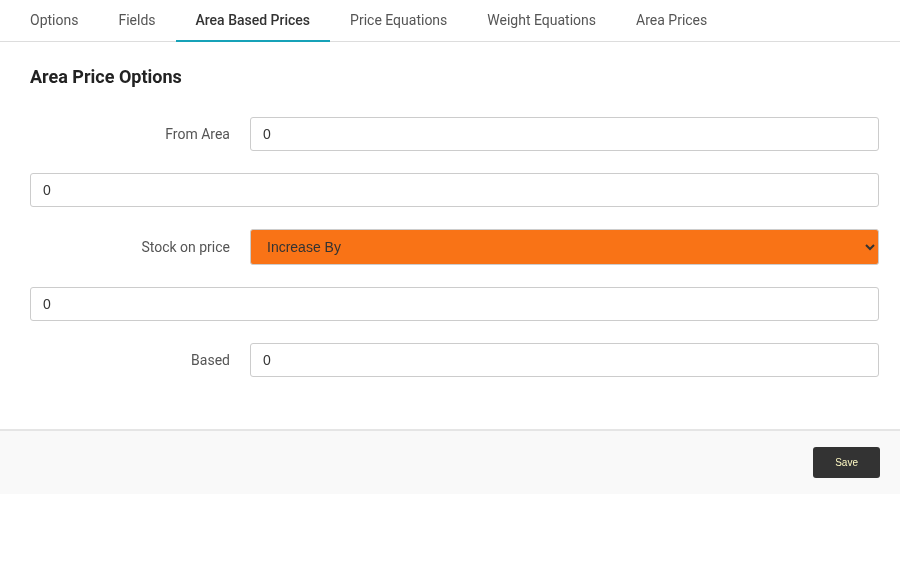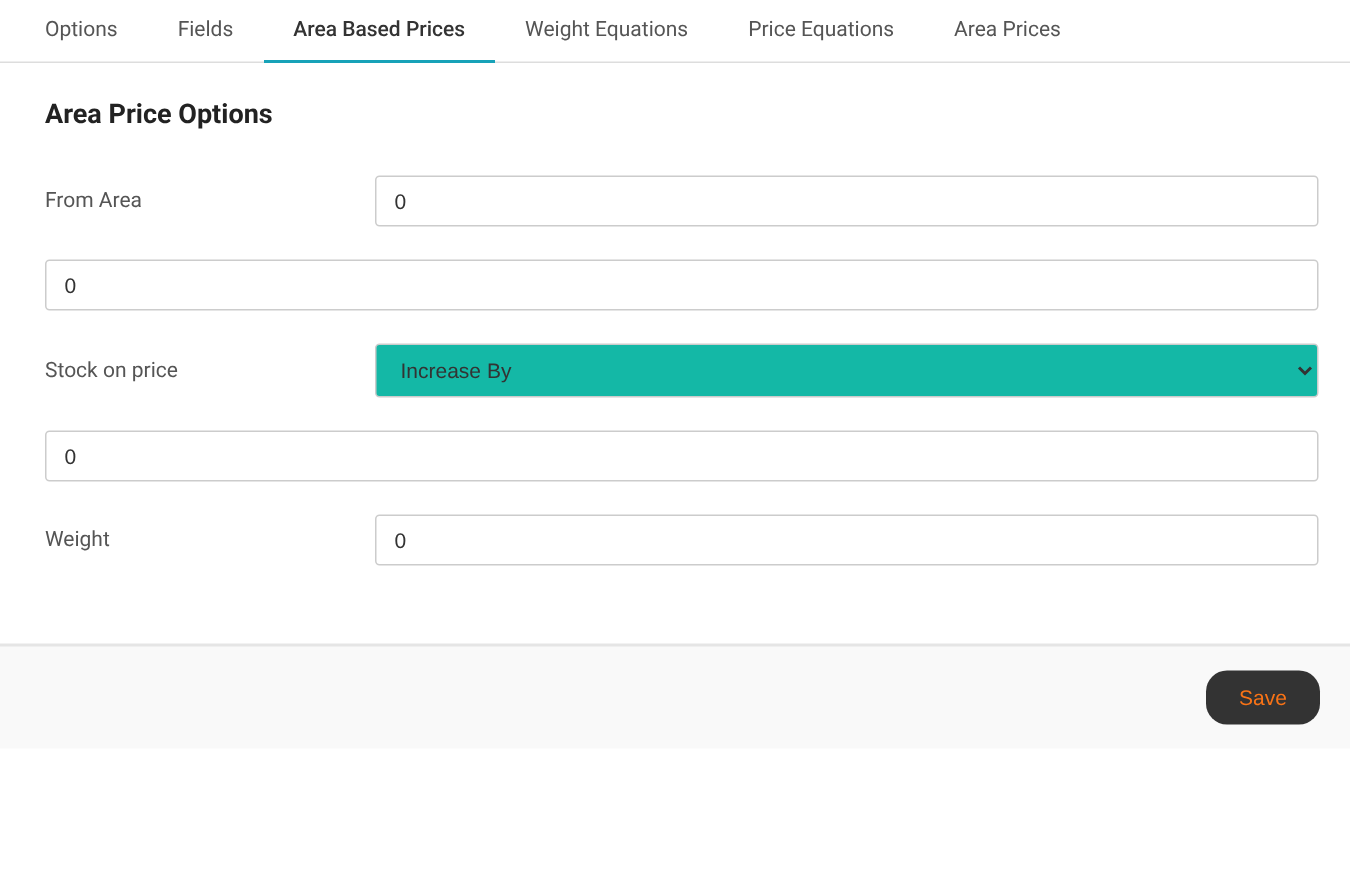--- a/index.html
+++ b/index.html
@@ -63,20 +63,21 @@
     }
 
     .form-row {
       display: flex;
       align-items: center;
       margin-bottom: 22px;
     }
 
     .form-label {
       width: 220px;
+      text-align: right;
       padding-right: 20px;
       color: #555;
       font-size: 14px;
       flex-shrink: 0;
     }
 
     .form-input {
       flex: 1;
       border: 1px solid #ccc;
       border-radius: 3px;
@@ -88,53 +89,53 @@
     }
 
     .form-select {
       flex: 1;
       border: 1px solid #ccc;
       border-radius: 3px;
       padding: 8px 12px;
       font-size: 14px;
       color: #333;
       outline: none;
-      background: #14b8a6;
+      background: #f97316;
       appearance: auto;
       cursor: pointer;
     }
 
     
     .footer-bar {
       display: flex;
       justify-content: flex-end;
       padding: 16px 20px;
       background: #f9f9f9;
       border-top: 1px solid #e5e5e5;
     }
 
     .save-button {
       background: #333;
-      color: #f97316;
+      color: #fef9c3;
       border: none;
       padding: 10px 22px;
-      font-size: 14px;
-      border-radius: 14px;
+      font-size: 10px;
+      border-radius: 3px;
       cursor: pointer;
     }
   </style>
 </head>
 <body>
 
 <nav class="tab-nav">
   <div class="tab-item">Options</div>
   <div class="tab-item">Fields</div>
   <div class="tab-item active">Area Based Prices</div>
+  <div class="tab-item">Price Equations</div>
   <div class="tab-item">Weight Equations</div>
-  <div class="tab-item">Price Equations</div>
   <div class="tab-item">Area Prices</div>
 </nav>
 
 <div class="main-content">
   <div class="form-section">
     <h2 class="section-title">Area Price Options</h2>
 
     <div class="form-row">
       <label class="form-label">From Area</label>
       <input class="form-input" type="text" value="0" style="">
@@ -151,21 +152,21 @@
         <option>Decrease By</option>
         <option>Set To</option>
       </select>
     </div>
 
     <div class="form-row">
       <input class="form-input" type="text" value="0" style="">
     </div>
 
     <div class="form-row">
-      <label class="form-label">Weight</label>
+      <label class="form-label">Based</label>
       <input class="form-input" type="text" value="0" style="">
     </div>
   </div>
 
   <div class="footer-bar">
     <button class="save-button">Save</button>
   </div>
 </div>
 
 </body></html>

